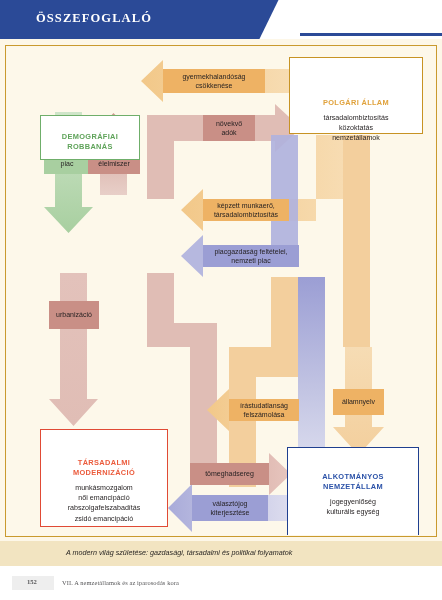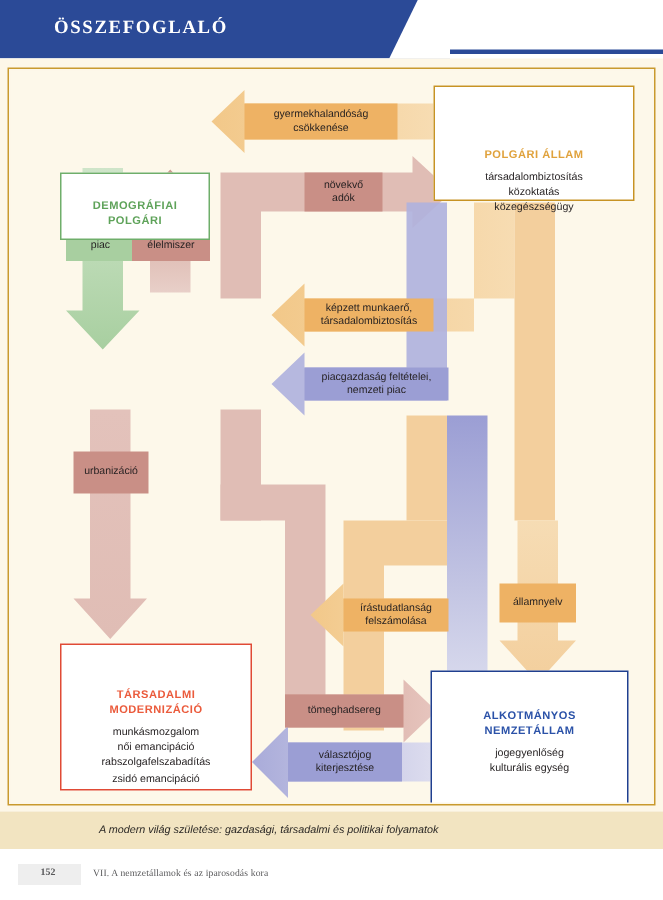--- a/index.html
+++ b/index.html
@@ -302,32 +302,32 @@
         </div>
 
         <div class="chip" style="left:326px;top:342px;width:51px;height:26px;background:#eeb264;">
           <span>államnyelv</span>
         </div>
       </div>
 
       <div class="node" id="node-demo">
         <div class="node-title">
           <span>DEMOGRÁFIAI</span><br>
-          <span>POLGÁRI</span>
+          <span>ROBBANÁS</span>
         </div>
       </div>
 
       <div class="node" id="node-polgari">
         <div class="node-title">
           <span>POLGÁRI ÁLLAM</span>
         </div>
         <div class="node-body">
           <span>társadalombiztosítás</span><br>
           <span>közoktatás</span><br>
-          <span>közegészségügy</span>
+          <span>nemzetállamok</span>
         </div>
       </div>
 
 
       <div class="node" id="node-tars">
         <div class="node-title">
           <span>TÁRSADALMI</span><br>
           <span>MODERNIZÁCIÓ</span>
         </div>
         <div class="node-body">

